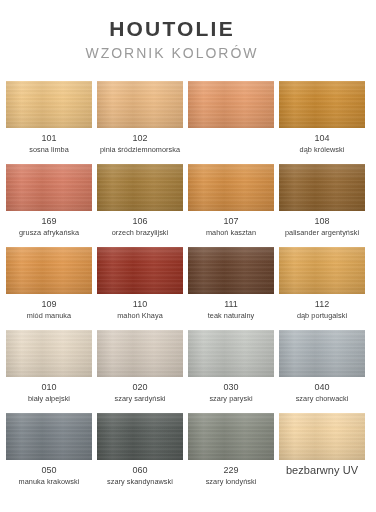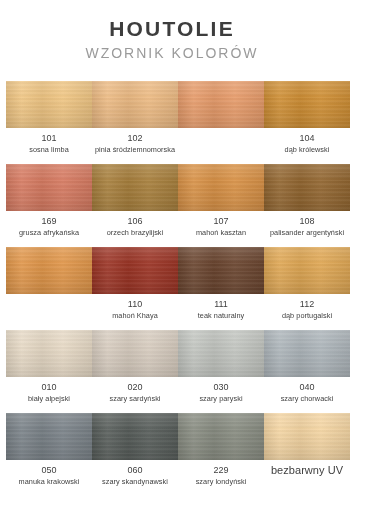--- a/index.html
+++ b/index.html
@@ -47,20 +47,21 @@
   }
 
   
   .grid {
     flex: 1 1 auto;
     padding: 21px 6px 0 6px;
     box-sizing: border-box;
   }
   .row {
     display: flex;
+    gap: 5px;
     margin-bottom: 9px;
   }
   .cell {
     width: 86px;
     display: flex;
     flex-direction: column;
     align-items: center;
   }
   .swatch {
     width: 86px;
@@ -228,20 +229,24 @@
             <span class="name">palisander argentyński</span>
           </div>
         </div>
       </div>
       <div class="row">
         <div class="cell">
           <div class="swatch" style="background-color: rgb(225, 151, 75);">
             <div class="grain"></div>
             <div class="sheen"></div>
           </div>
+          <div class="labels">
+            <span class="code">109</span>
+            <span class="name">miód manuka</span>
+          </div>
         </div>
         <div class="cell">
           <div class="swatch" style="background-color: rgb(156, 53, 38);">
             <div class="grain"></div>
             <div class="sheen"></div>
           </div>
           <div class="labels">
             <span class="code">110</span>
             <span class="name">mahoń Khaya</span>
           </div>

